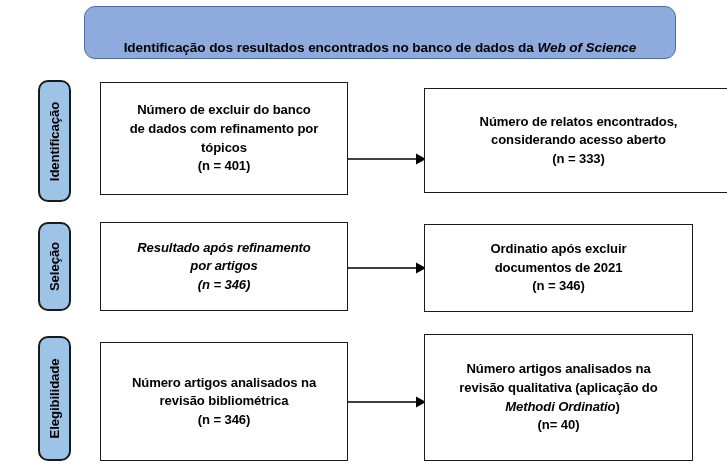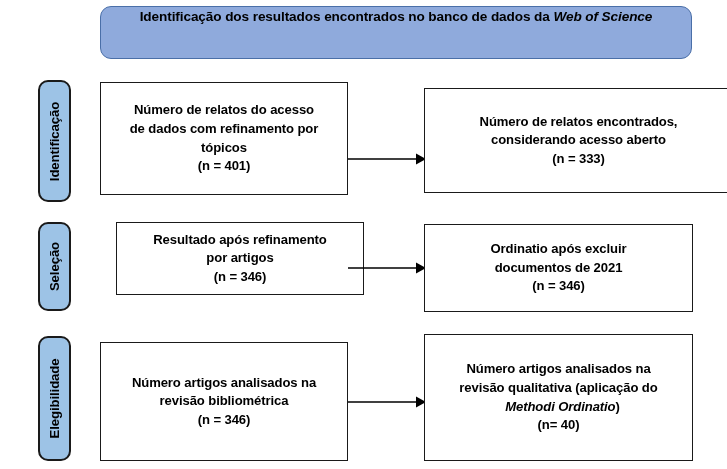--- a/index.html
+++ b/index.html
@@ -20,30 +20,30 @@
     position: absolute;
     left: 0;
     top: 0;
     width: 727px;
     height: 469px;
   }
 
   
   .header-box {
     position: absolute;
-    left: 100px;
+    left: 84px;
     top: 6px;
     width: 592px;
     height: 53px;
     background: #8FAADC;
     border: 1.6px solid #4a6fa8;
     border-radius: 11px;
     box-sizing: border-box;
     display: flex;
-    align-items: flex-start;
+    align-items: flex-end;
     justify-content: center;
     text-align: center;
   }
   .header-text {
     font-size: 13.6px;
     font-weight: bold;
     line-height: 1.45;
     padding: 0 14px;
     letter-spacing: -0.1px;
   }
@@ -92,21 +92,21 @@
     font-weight: bold;
     line-height: 1.42;
     padding: 0 10px;
     letter-spacing: -0.1px;
   }
   .flow-text em { font-style: italic; margin-left: 8px; }
 
   #box-1-left  { left: 100px; top: 82px;  width: 248px; height: 113px; }
   #box-1-right { left: 424px; top: 88px;  width: 309px; height: 105px; }
 
-  #box-2-left  { left: 116px; top: 222px; width: 248px; height: 73px;  }
+  #box-2-left  { left: 100px; top: 222px; width: 248px; height: 89px; font-style: italic;  }
   #box-2-right { left: 424px; top: 224px; width: 269px; height: 88px;  }
 
   #box-3-left  { left: 100px; top: 342px; width: 248px; height: 119px; }
   #box-3-right { left: 424px; top: 334px; width: 269px; height: 127px; }
 
   
   .arrow {
     position: absolute;
     height: 12px;
     display: block;
@@ -131,21 +131,21 @@
   </div>
   <div class="stage-label" id="stage-2">
     <span>Seleção</span>
   </div>
   <div class="stage-label" id="stage-3">
     <span>Elegibilidade</span>
   </div>
 
   <div class="flow-box" id="box-1-left">
     <div class="flow-text">
-      <span>Número de relatos do acesso</span><br>
+      <span>Número de excluir do banco</span><br>
       <span>de dados com refinamento por</span><br>
       <span>tópicos</span><br>
       <span>(n = 401)</span>
     </div>
   </div>
 
   <svg class="arrow" id="arrow-1" viewBox="0 0 78 12" preserveAspectRatio="none">
     <line x1="0" y1="6" x2="68" y2="6" stroke="#000000" stroke-width="1.6"></line>
     <polygon points="68,0.6 78,6 68,11.4" fill="#000000"></polygon>
   </svg>

